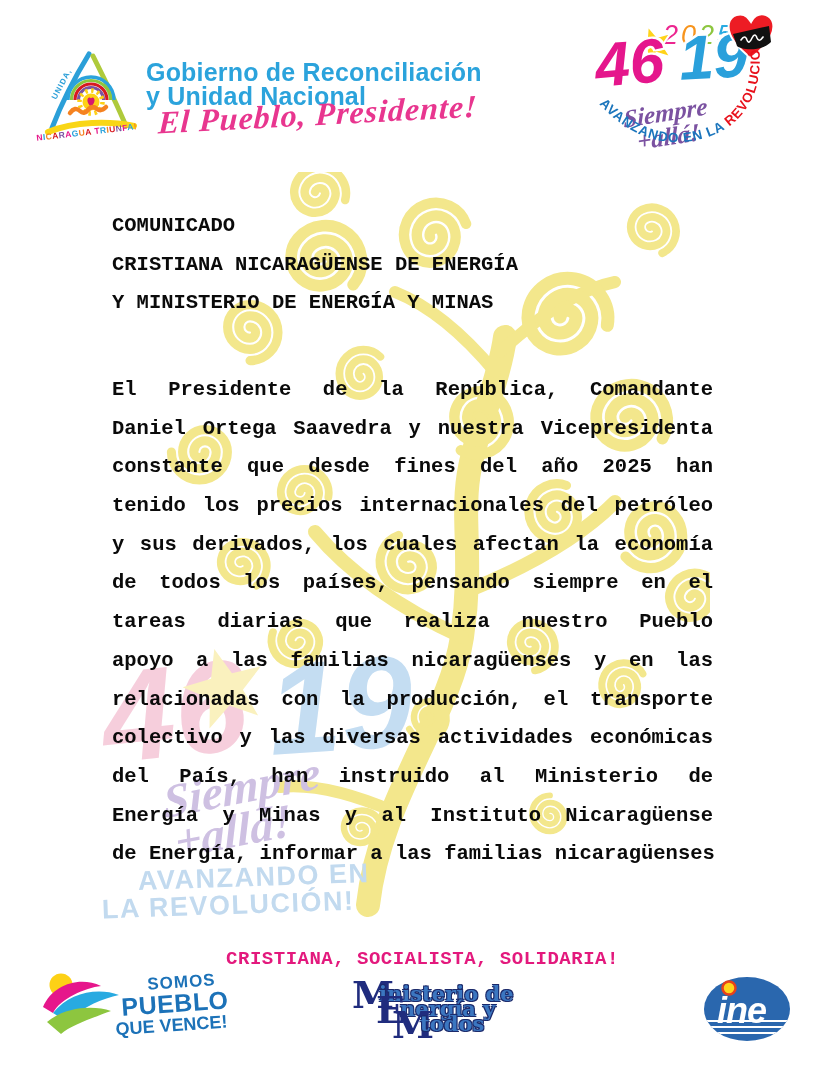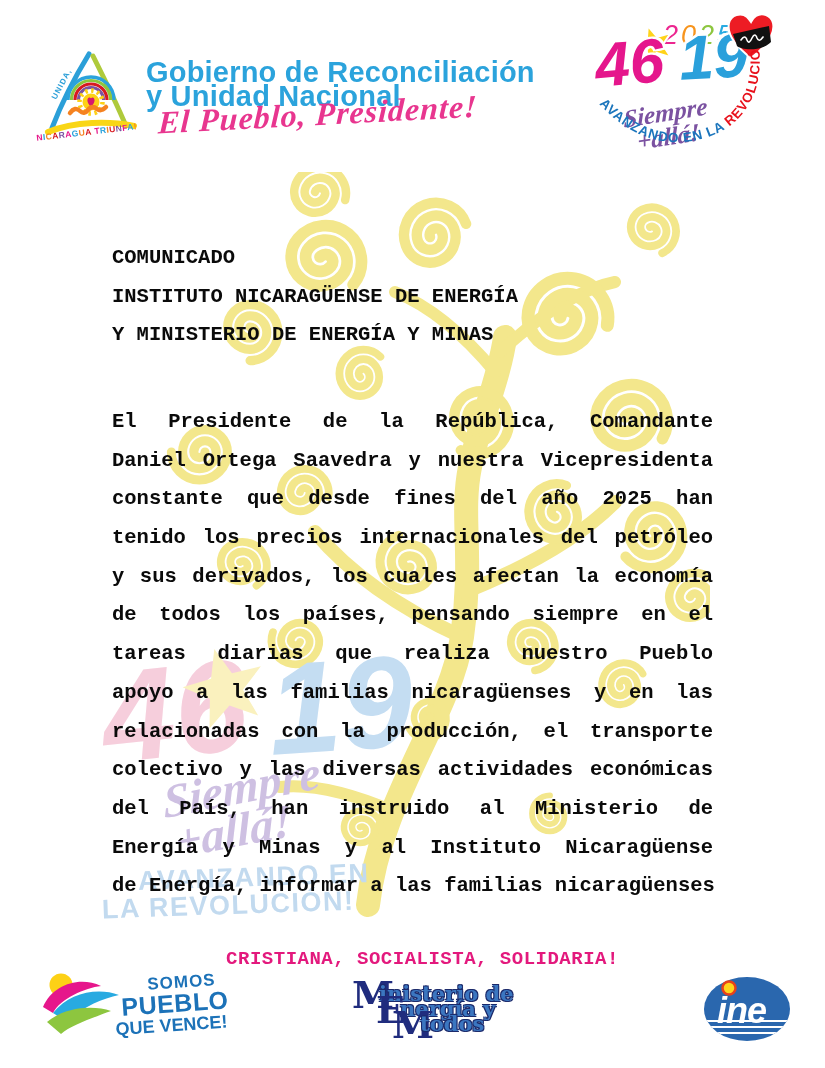--- a/index.html
+++ b/index.html
@@ -4,21 +4,21 @@
 <style>
   html,body{margin:0;padding:0;}
   .page{
     position:relative; width:825px; height:1068px; background:#ffffff;
     overflow:hidden; font-family:"Liberation Sans", sans-serif;
   }
   .abs{position:absolute;}
 
   
   .gov-text{left:146px; top:60px; color:#2BA3DC; font-weight:bold;
-    font-size:29px; line-height:24px; letter-spacing:0.2px;}
+    font-size:25px; line-height:24px; letter-spacing:0.2px;}
   .slogan{left:158px; top:96px; color:#E8368F; font-weight:bold; font-style:italic;
     font-family:"Liberation Serif", serif; font-size:32px;
     transform:rotate(-3deg) skewX(-6deg); letter-spacing:1px; white-space:nowrap;}
   .triunfa{left:36px; top:127px; font-size:8.5px; font-weight:bold;
     letter-spacing:0.4px; transform:rotate(-6.5deg); white-space:nowrap;}
   .rainbow-letters span:nth-child(5n+1){color:#E6168B}
   .rainbow-letters span:nth-child(5n+2){color:#2BA3DC}
   .rainbow-letters span:nth-child(5n+3){color:#F58220}
   .rainbow-letters span:nth-child(5n+4){color:#D71920}
   .rainbow-letters span:nth-child(5n+5){color:#7B52A1}
@@ -37,21 +37,21 @@
     color:#E5168C; transform:rotate(-5deg); line-height:1;}
   .n19{left:96px; top:14px; font-size:62px; font-weight:bold; font-style:italic;
     color:#2AA0DB; transform:rotate(-3deg); line-height:1;}
   .script{font-family:"Liberation Serif", serif; font-weight:bold; font-style:italic;
     color:#7B52A1; white-space:nowrap; line-height:1;}
   .siempre{left:40px; top:88px; font-size:25px; transform:rotate(-9deg) skewX(-8deg);}
   .talla{left:54px; top:112px; font-size:25px; transform:rotate(-9deg) skewX(-8deg);}
 
   
   .doc{font-family:"Liberation Mono", monospace; font-weight:bold; color:#0a0a0a;
-    font-size:20.5px; line-height:38.7px; z-index:5;margin-top:32px;}
+    font-size:20.5px; line-height:38.7px; z-index:5;}
   .heading-block{left:112px; top:207px; width:602px;}
   .body-block{left:112px; top:371px; width:601px;}
   .bline{text-align:justify; text-align-last:justify; height:38.7px; white-space:nowrap;}
   .hline{text-align:left; height:38.7px; white-space:nowrap;}
 
   
   .tree{left:165px; top:172px; z-index:1;}
   .faded{left:100px; top:640px; width:340px; height:300px; z-index:2;}
   .f46{left:2px; top:6px; font-size:130px; font-weight:bold; font-style:italic;
     color:#F6CEDC; transform:rotate(-6deg); line-height:1;}
@@ -179,21 +179,21 @@
       <text font-size="13.5" font-weight="bold" letter-spacing="0.8" font-family="Liberation Sans, sans-serif">
         <textPath href="#arcpath" startOffset="0">
           <tspan fill="#1B75BC">AVANZANDO EN LA </tspan><tspan fill="#E8111C">REVOLUCIÓN!</tspan>
         </textPath>
       </text>
     </svg>
   </div>
 
   <div class="abs doc heading-block">
     <div class="hline">COMUNICADO</div>
-    <div class="hline">INSTITUTO NICARAGÜENSE DE ENERGÍA</div>
+    <div class="hline">CRISTIANA NICARAGÜENSE DE ENERGÍA</div>
     <div class="hline">Y MINISTERIO DE ENERGÍA Y MINAS</div>
   </div>
 
   <div class="abs doc body-block">
     <div class="bline">El Presidente de la República, Comandante</div>
     <div class="bline">Daniel Ortega Saavedra y nuestra Vicepresidenta</div>
     <div class="bline">constante que desde fines del año 2025 han</div>
     <div class="bline">tenido los precios internacionales del petróleo</div>
     <div class="bline">y sus derivados, los cuales afectan la economía</div>
     <div class="bline">de todos los países, pensando siempre en el</div>

